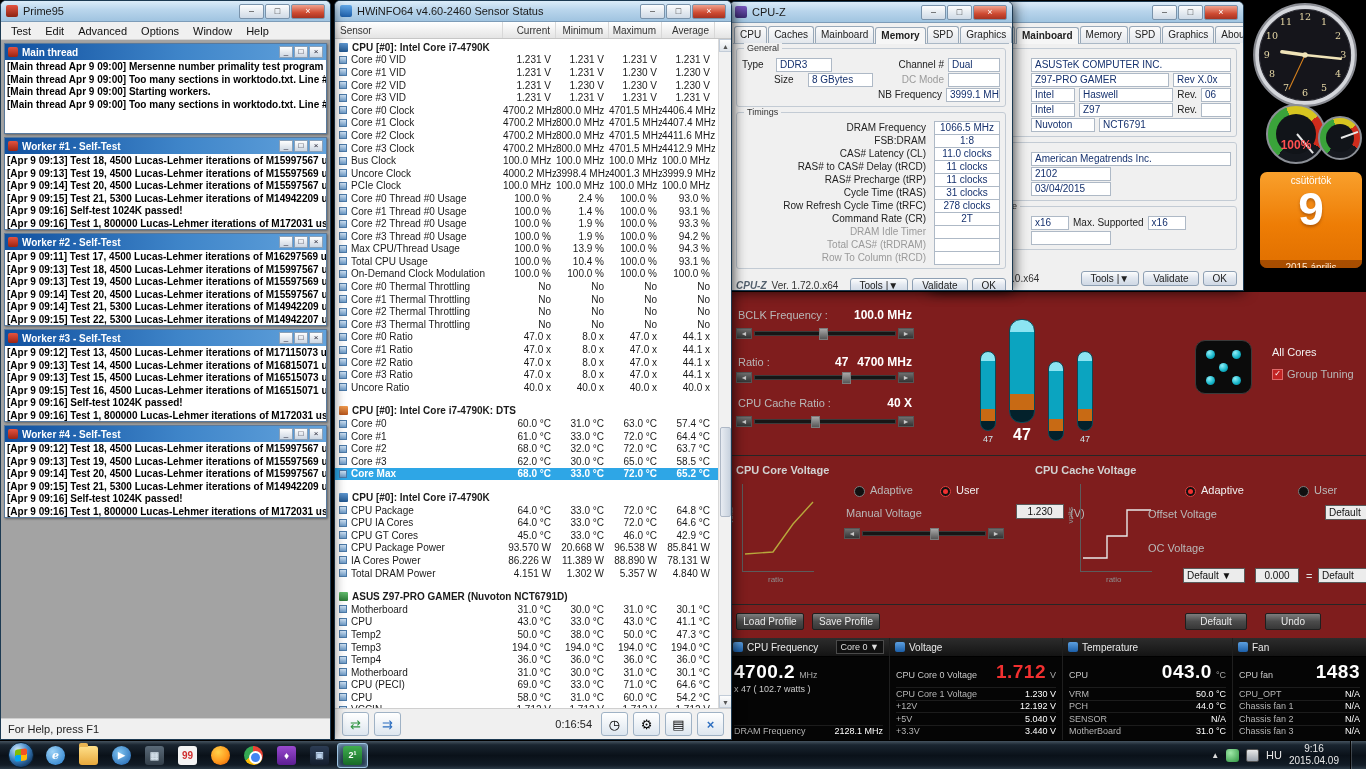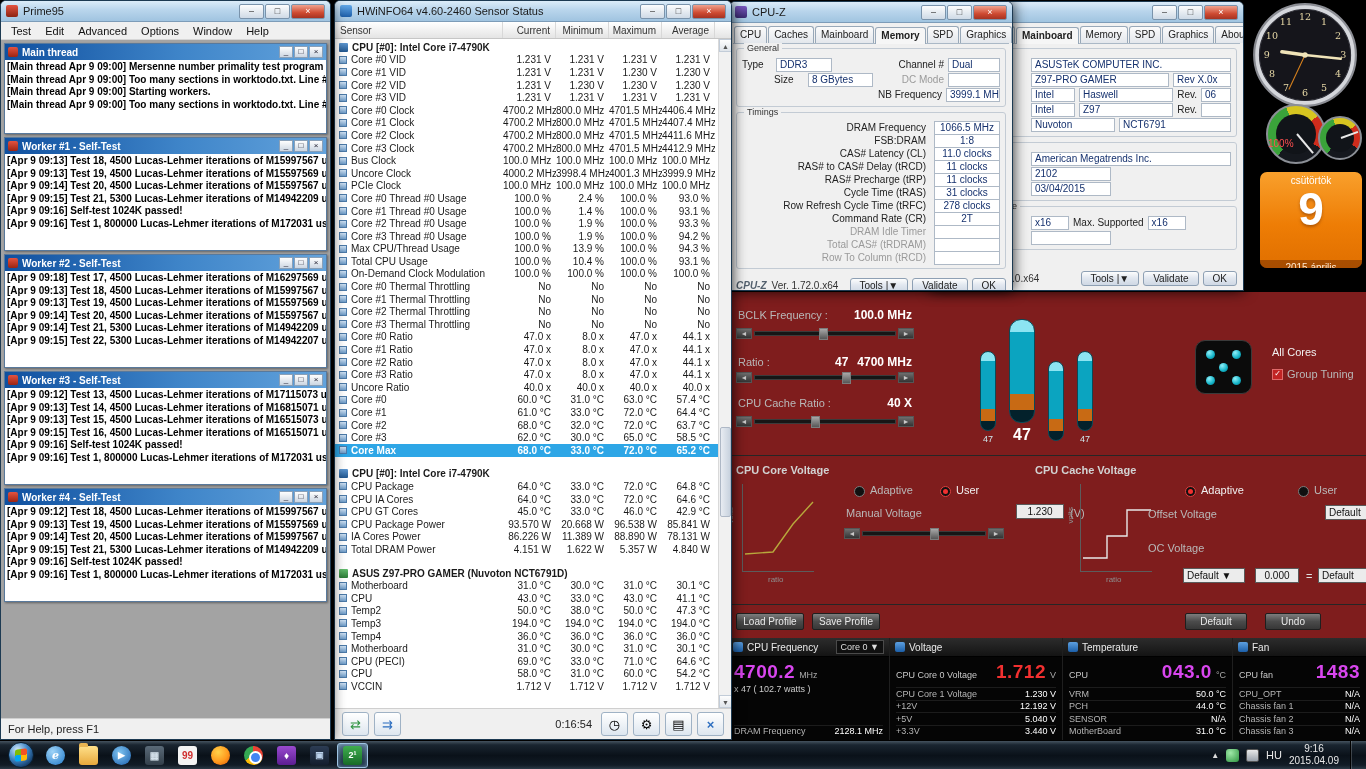--- a/index.html
+++ b/index.html
@@ -20,21 +20,21 @@
 .menu-item{padding:1px 7px;color:#111;}
 .mdi-host{flex:1;background:#a3a3a3;padding:3px;display:flex;flex-direction:column;gap:3px;overflow:hidden;}
 .mdi{background:#fff;border:1px solid #58799c;box-shadow:1px 1px 2px rgba(0,0,0,.4);}
 .mdi-tb{height:16px;background:linear-gradient(90deg,#10509f,#3f85c9 55%,#63a3dc);color:#fff;display:flex;align-items:center;gap:4px;padding:0 3px;font-size:10px;font-weight:bold;}
 .mdi-ic{width:10px;height:10px;background:linear-gradient(#e45340,#9c2413);border-radius:2px;flex:0 0 10px;}
 .mdi-tt{white-space:nowrap;overflow:hidden;}
 .mdi-btns{margin-left:auto;display:flex;gap:1px;}
 .mdi-b{width:14px;height:12px;background:linear-gradient(#fefefe,#ccd6e2);border:1px solid #89a0b8;color:#223;font-size:8px;line-height:10px;text-align:center;font-weight:normal;}
 .mdi-body{padding:1px 2px;font-size:10px;font-weight:bold;line-height:12.6px;color:#000;white-space:nowrap;overflow:hidden;}
 .mdi.main .mdi-body{height:73px;}
-.mdi.worker .mdi-body{height:96px;}
+.mdi.worker .mdi-body{height:75px;}
 .statusbar{height:21px;flex:0 0 21px;background:#f0f0f0;border-top:1px solid #cfcfcf;display:flex;align-items:center;padding:0 7px;font-size:11px;color:#222;}
 
 
 #hwinfo{left:334px;top:0;width:398px;height:740px;}
 .hw-colhead{height:17px;flex:0 0 17px;display:flex;align-items:center;background:linear-gradient(#ffffff,#e4e4e4);border-bottom:1px solid #c6c6c6;font-size:10px;color:#333;}
 .hw-colhead span{border-right:1px solid #d8d8d8;height:100%;display:flex;align-items:center;}
 .hw-list{flex:1;background:#fff;overflow:hidden;padding-top:2px;position:relative;}
 .hw-row{display:flex;height:12.6px;align-items:center;font-size:10px;color:#1a1a1a;}
 .hw-name{flex:0 0 168px;padding-left:4px;display:flex;align-items:center;gap:4px;white-space:nowrap;overflow:hidden;}
 .hw-name .ric{width:8px;height:8px;flex:0 0 8px;background:linear-gradient(#cfe2f4,#6f9cc8);border:1px solid #4c7aa8;}
@@ -111,39 +111,39 @@
 .panel{display:flex;flex-direction:column;border-left:1px solid #1f1f1f;overflow:hidden;}
 .panel.p0{flex:0 0 161px;border-left:none;}
 .panel.p1{flex:0 0 173px;}
 .panel.p2{flex:0 0 170px;}
 .panel.p3{flex:1;}
 .panel-h{height:19px;flex:0 0 19px;background:linear-gradient(#2c2c2c,#141414);display:flex;align-items:center;gap:4px;padding:0 5px;color:#eaeaea;font-size:10px;border-bottom:1px solid #000;}
 .panel-ic{width:10px;height:10px;border-radius:2px;background:linear-gradient(#5da0e0,#1c5fa8);flex:0 0 10px;}
 .panel-dd{margin-left:auto;border:1px solid #4a4a4a;background:#101010;color:#ddd;font-size:9px;padding:0 4px;height:14px;line-height:13px;}
 .panel-big{display:flex;align-items:baseline;gap:4px;padding:4px 6px 0;}
 .panel-big-label{font-size:9px;color:#c9c9c9;flex:1;}
-.panel-big-val{font-size:19px;font-weight:bold;color:#d946ef;letter-spacing:.5px;}
+.panel-big-val{font-size:19px;font-weight:bold;color:#ffffff;letter-spacing:.5px;}
 .panel-big-val.red{color:#f23030;}
 .panel-unit{font-size:9px;color:#a8a8a8;}
 .panel-sub{padding:1px 6px;font-size:9px;color:#cccccc;}
 .panel-rows{margin-top:auto;padding:0 6px 3px;}
 .prow{display:flex;justify-content:space-between;border-top:1px solid #1c1c1c;height:12.5px;align-items:center;font-size:9px;}
 .prl{color:#b5b5b5;}
 .prv{color:#fff;}
 
 
 #gadget-clock{position:absolute;left:1252px;top:2px;width:106px;height:106px;}
 .clock-num{fill:#e7d8a6;font-size:9px;text-anchor:middle;font-family:"DejaVu Serif",serif;}
 #gadget-gauges{position:absolute;left:1266px;top:104px;width:100px;height:66px;}
 .gauge{position:absolute;border-radius:50%;border:2px solid #8b8f96;background:conic-gradient(from 220deg,#3aa33a 0 120deg,#d6c520 120deg 190deg,#cf2c1c 190deg 260deg,#15181e 260deg 360deg);}
 .gauge::after{content:"";position:absolute;left:14%;top:14%;width:72%;height:72%;border-radius:50%;background:#111419;}
 .g1{left:0;top:0;width:60px;height:60px;}
 .g2{left:52px;top:12px;width:44px;height:44px;}
 .gauge .needle{position:absolute;left:50%;top:50%;width:2px;height:44%;background:#e8e8e8;transform-origin:50% 0;transform:rotate(320deg);z-index:2;}
-.gauge-label{position:absolute;z-index:3;width:100%;text-align:left;top:58%;font-size:10px;color:#ff5050;font-weight:normal;}
+.gauge-label{position:absolute;z-index:3;width:100%;text-align:center;top:58%;font-size:12px;color:#ff5050;font-weight:bold;}
 #gadget-calendar{position:absolute;left:1260px;top:172px;width:102px;height:96px;border-radius:7px;overflow:hidden;background:linear-gradient(#f9a02c,#ee7d05 55%,#e06f00);box-shadow:0 2px 6px rgba(0,0,0,.6);display:flex;flex-direction:column;align-items:center;}
 .cal-weekday{margin-top:3px;font-size:10px;color:#fff;}
 .cal-day{flex:1;display:flex;align-items:center;font-size:46px;font-weight:bold;color:#fff;line-height:1;text-shadow:0 2px 3px rgba(120,50,0,.5);}
 .cal-month{width:100%;text-align:center;background:rgba(120,50,0,.55);color:#ffe9cf;font-size:10px;padding:2px 0;margin-top:28px;}
 
 
 #taskbar{position:absolute;left:0;top:740px;width:1366px;height:29px;background:linear-gradient(#45535f,#1a2530 14%,#0a1119 52%,#121c26 86%,#2c3a47);border-top:1px solid #000;display:flex;align-items:center;padding:0 3px;}
 .start-orb{width:26px;height:26px;border-radius:50%;margin:0 5px;background:radial-gradient(circle at 35% 28%,#d2e9fb,#3d84c4 45%,#0b2d55 85%);border:1px solid #0a2033;display:flex;align-items:center;justify-content:center;}
 .start-flag{width:12px;height:12px;border-radius:2px;background:conic-gradient(#f35325 0 25%,#ffba08 0 50%,#05a6f0 0 75%,#81bc06 0);transform:skewY(-6deg);}
 .ticon{width:31px;height:25px;margin:0 1px;display:flex;align-items:center;justify-content:center;border-radius:3px;}
@@ -494,21 +494,21 @@
           </div>
         <div class="cz-row">
             <span class="cz-lab" style="width:84px;">Southbridge</span>
             <span class="cz-field" style="width:44px;">Intel</span>
             <span class="cz-field grow">Z97</span>
             <span class="cz-lab">Rev.</span>
             <span class="cz-field" style="width:30px;"></span>
           </div>
         <div class="cz-row">
             <span class="cz-lab" style="width:84px;">LPCIO</span>
-            <span class="cz-field" style="width:84px;">Nuvoton</span>
+            <span class="cz-field" style="width:64px;">Nuvoton</span>
             <span class="cz-field grow">NCT6791</span>
           </div>
       </div>
       <div class="cz-grp">
         <span class="cz-leg">BIOS</span>
         <div class="cz-row">
             <span class="cz-lab" style="width:84px;">Brand</span>
             <span class="cz-field grow">American Megatrends Inc.</span>
           </div>
         <div class="cz-row">
@@ -930,20 +930,24 @@
           <div class="hw-row">
             <span class="hw-name">
               <span class="ric"></span>
               <span>Uncore Ratio</span>
             </span>
             <span class="hw-c">40.0 x</span>
             <span class="hw-c">40.0 x</span>
             <span class="hw-c">40.0 x</span>
             <span class="hw-c">40.0 x</span>
           </div>
+          <div class="hw-row hw-group gap">
+            <span class="hw-gic gic-dts"></span>
+            <span style="white-space: nowrap; overflow: hidden;">CPU [#0]: Intel Core i7-4790K: DTS</span>
+          </div>
           <div class="hw-row">
             <span class="hw-name">
               <span class="ric"></span>
               <span>Core #0</span>
             </span>
             <span class="hw-c">60.0 °C</span>
             <span class="hw-c">31.0 °C</span>
             <span class="hw-c">63.0 °C</span>
             <span class="hw-c">57.4 °C</span>
           </div>
@@ -1040,21 +1044,21 @@
             <span class="hw-c">11.389 W</span>
             <span class="hw-c">88.890 W</span>
             <span class="hw-c">78.131 W</span>
           </div>
           <div class="hw-row">
             <span class="hw-name">
               <span class="ric"></span>
               <span>Total DRAM Power</span>
             </span>
             <span class="hw-c">4.151 W</span>
-            <span class="hw-c">1.622 W</span>
+            <span class="hw-c">1.302 W</span>
             <span class="hw-c">5.357 W</span>
             <span class="hw-c">4.840 W</span>
           </div>
           <div class="hw-row hw-group gap">
             <span class="hw-gic gic-board"></span>
             <span style="white-space: nowrap; overflow: hidden;">ASUS Z97-PRO GAMER (Nuvoton NCT6791D)</span>
           </div>
           <div class="hw-row">
             <span class="hw-name">
               <span class="ric"></span>
@@ -1222,21 +1226,21 @@
           <div class="mdi-tb">
             <span class="mdi-ic"></span>
             <span class="mdi-tt">Worker #2 - Self-Test</span>
             <span class="mdi-btns">
               <span class="mdi-b">_</span>
               <span class="mdi-b">□</span>
               <span class="mdi-b">×</span>
             </span>
           </div>
           <div class="mdi-body">
-            <div class="logline">[Apr 9 09:18] Test 17, 4500 Lucas-Lehmer iterations of M16297569 u</div>
+            <div class="logline">[Apr 9 09:11] Test 17, 4500 Lucas-Lehmer iterations of M16297569 u</div>
             <div class="logline">[Apr 9 09:13] Test 18, 4500 Lucas-Lehmer iterations of M15997567 u</div>
             <div class="logline">[Apr 9 09:13] Test 19, 4500 Lucas-Lehmer iterations of M15597569 u</div>
             <div class="logline">[Apr 9 09:14] Test 20, 4500 Lucas-Lehmer iterations of M15597567 u</div>
             <div class="logline">[Apr 9 09:14] Test 21, 5300 Lucas-Lehmer iterations of M14942209 u</div>
             <div class="logline">[Apr 9 09:15] Test 22, 5300 Lucas-Lehmer iterations of M14942207 u</div>
           </div>
         </div>
         <div class="mdi worker">
           <div class="mdi-tb">
             <span class="mdi-ic"></span>

